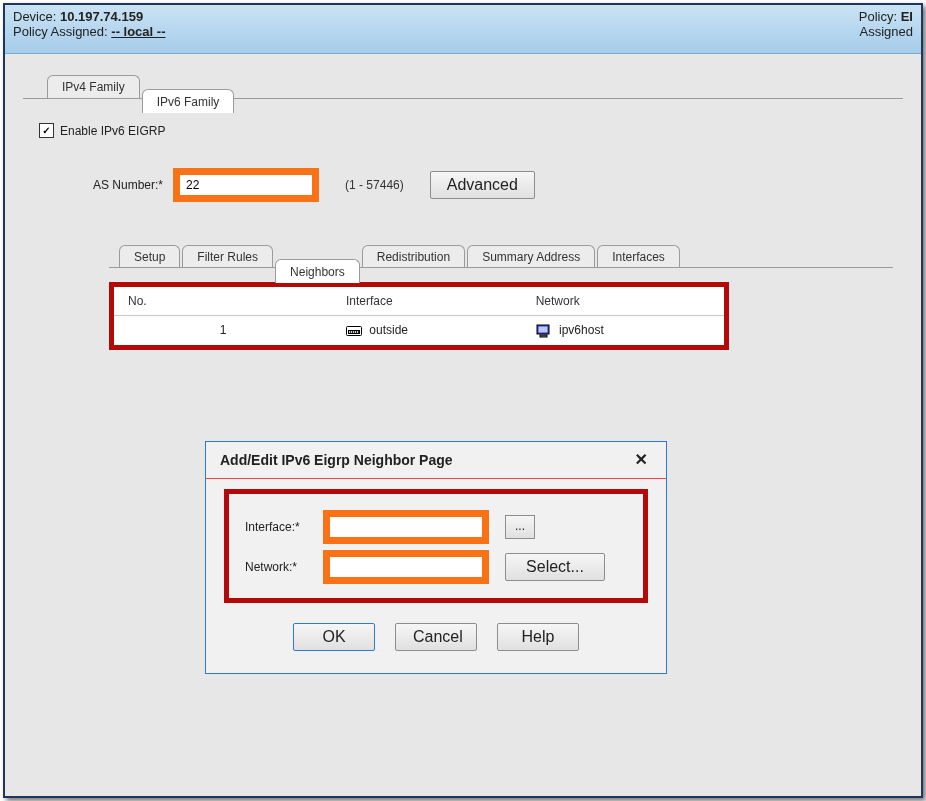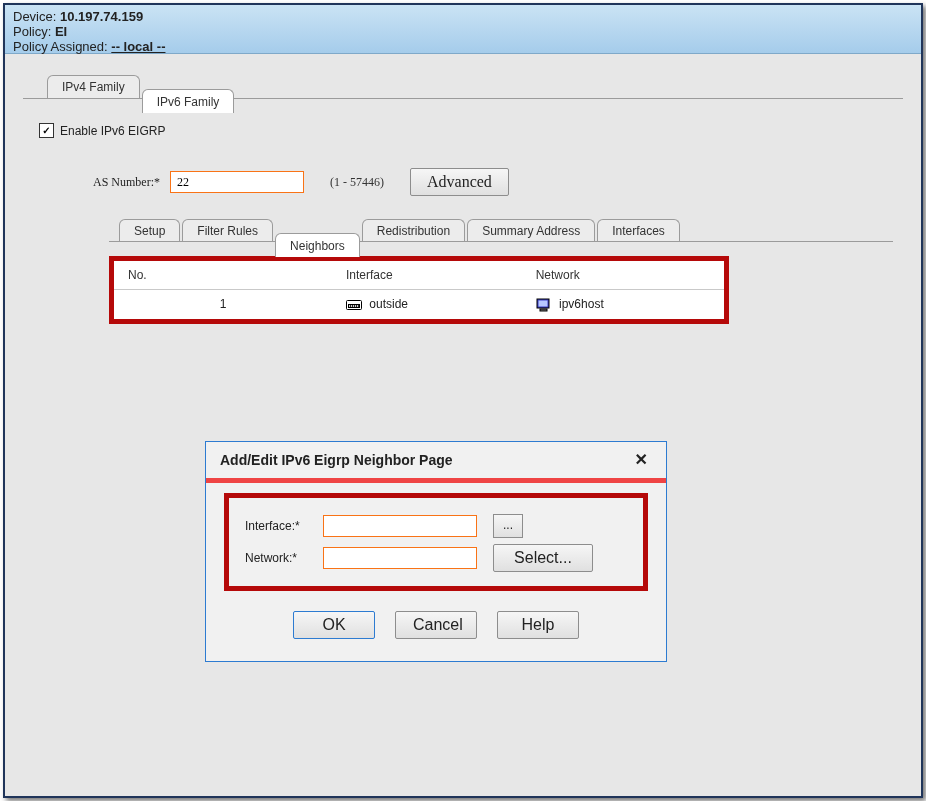--- a/index.html
+++ b/index.html
@@ -21,21 +21,21 @@
   }
   
   .hdr {
     background: linear-gradient(#cae3f4, #a5cceb);
     border-bottom: 1px solid #7fa9c9;
     padding: 4px 8px 6px 8px;
     position: relative;
     font-size: 13px;
     height: 38px;
   }
-  .hdr .row { display: flex; justify-content: space-between; flex-direction: column; }
+  .hdr .row { display: flex; justify-content: space-between; }
   .hdr b { font-weight: bold; }
   .hdr .pa { text-decoration: underline; font-weight: bold; }
   
   .content {
     background: #e7e7e7;
     padding: 18px 18px 0 18px;
     height: calc(100% - 48px);
     position: relative;
   }
   
@@ -76,27 +76,26 @@
     margin-right: 6px;
     display: inline-flex; align-items: center; justify-content: center;
     font-size: 10px; line-height: 10px;
     cursor: pointer;
   }
   .chk::after { content: "✓"; color: #000; font-weight: bold; }
   
   .as-row {
     display: flex;
     align-items: center;
-    margin: 0 0 20px 60px;
-    font-family: Liberation Serif, serif;
+    margin: 0 0 40px 60px;
   }
   .as-row label { margin-right: 10px; }
   .txt {
     height: 20px;
-    border: 1px solid #f97316;
+    border: 7px solid #f97316;
     background: #fff;
     padding: 0 6px;
     font-family: inherit;
     font-size: 12px;
   }
   .as-row .txt { width: 120px; }
   .range { margin: 0 26px; color: #333; }
   .btn {
     background: linear-gradient(#f6f6f6, #e0e0e0);
     border: 1px solid #8d8d8d;
@@ -149,21 +148,21 @@
     position: absolute;
     left: 200px; top: 436px;
     width: 460px;
     border: 1px solid #2d7bd1;
     background: #f1f1f1;
   }
   .dlg-title {
     padding: 10px 14px;
     font-size: 14px;
     font-weight: bold;
-    border-bottom: 5px solid #ef4444;
+    border-bottom: 1px solid #ef4444;
     display: flex;
     justify-content: space-between;
     align-items: center;
   }
   .close {
     font-size: 16px; line-height: 16px;
     cursor: pointer;
     padding: 0 4px;
   }
   .dlg-fields {

